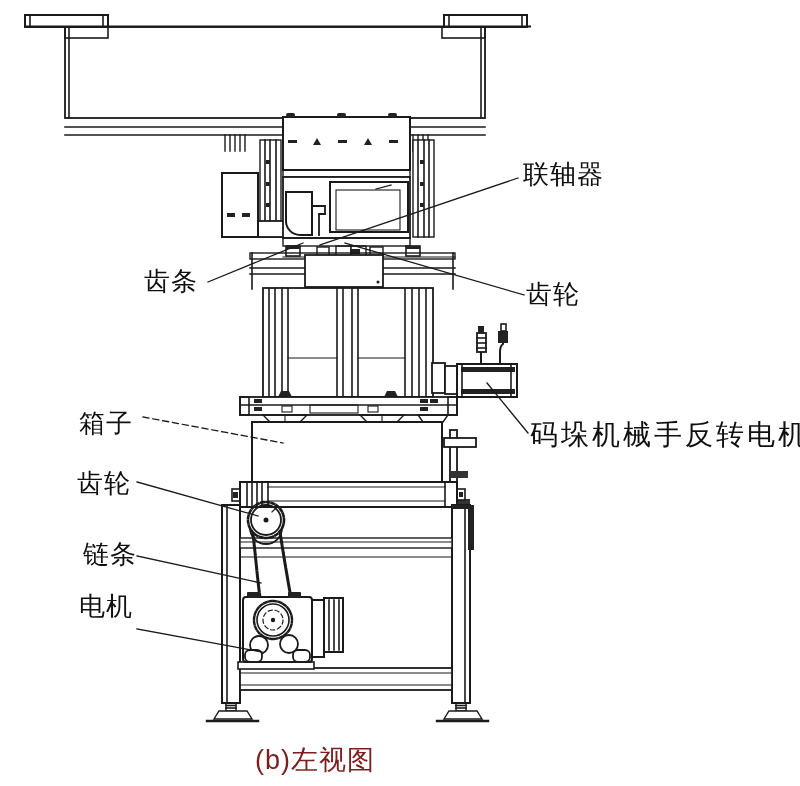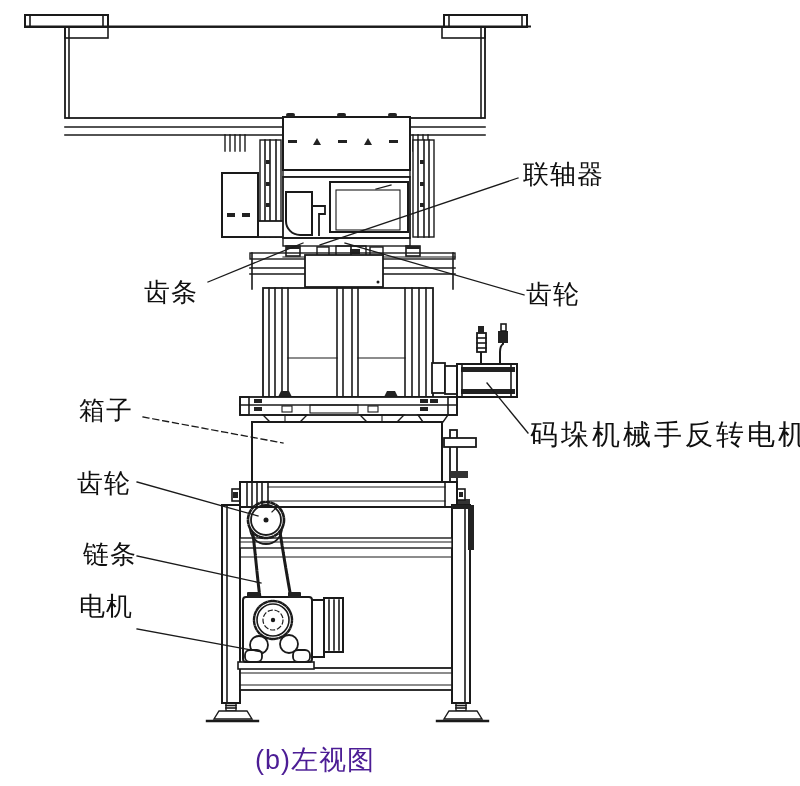--- a/index.html
+++ b/index.html
@@ -6,21 +6,21 @@
   #stage{
     position:relative;width:800px;height:786px;background:#ffffff;
     font-family:"Liberation Sans","DejaVu Sans",sans-serif;overflow:hidden;
   }
   #drawing{position:absolute;left:0;top:0;}
   .lbl{
     position:absolute;color:#101010;font-size:26px;letter-spacing:1px;
     white-space:nowrap;line-height:1.1;user-select:none;
   }
   .lbl.big{font-size:28px;letter-spacing:3px;}
-  .caption{position:absolute;color:#4c1d95;font-size:27px;letter-spacing:1px;white-space:nowrap;}
+  .caption{position:absolute;color:#7f1d1d;font-size:27px;letter-spacing:1px;white-space:nowrap;}
 </style>
 </head>
 <body>
 
 <div id="stage">
 
   <svg id="drawing" width="800" height="786" viewBox="0 0 800 786">
     <g stroke="#1a1a1a" fill="none" stroke-width="1.6" stroke-linecap="square">
 
       <g>
@@ -281,22 +281,22 @@
         <line x1="143" y1="417" x2="283" y2="443" stroke-dasharray="6,4"></line>
         <line x1="137" y1="482" x2="258" y2="516"></line>
         <line x1="137" y1="556" x2="261" y2="583"></line>
         <line x1="137" y1="629" x2="262" y2="652"></line>
         <line x1="528" y1="433" x2="487" y2="383"></line>
       </g>
     </g>
   </svg>
 
   <div class="lbl" style="left:523px;top:160px">联轴器</div>
-  <div class="lbl" style="left:144px;top:278px">齿条</div>
+  <div class="lbl" style="left:144px;top:267px">齿条</div>
   <div class="lbl" style="left:526px;top:280px">齿轮</div>
-  <div class="lbl" style="left:79px;top:396px">箱子</div>
+  <div class="lbl" style="left:79px;top:409px">箱子</div>
   <div class="lbl" style="left:77px;top:469px">齿轮</div>
   <div class="lbl" style="left:83px;top:540px">链条</div>
   <div class="lbl" style="left:79px;top:592px">电机</div>
   <div class="lbl big" style="left:530px;top:420px">码垛机械手反转电机</div>
 
   <div class="caption" style="left:255px;top:742px">(b)左视图</div>
 </div>
 
 </body></html>

